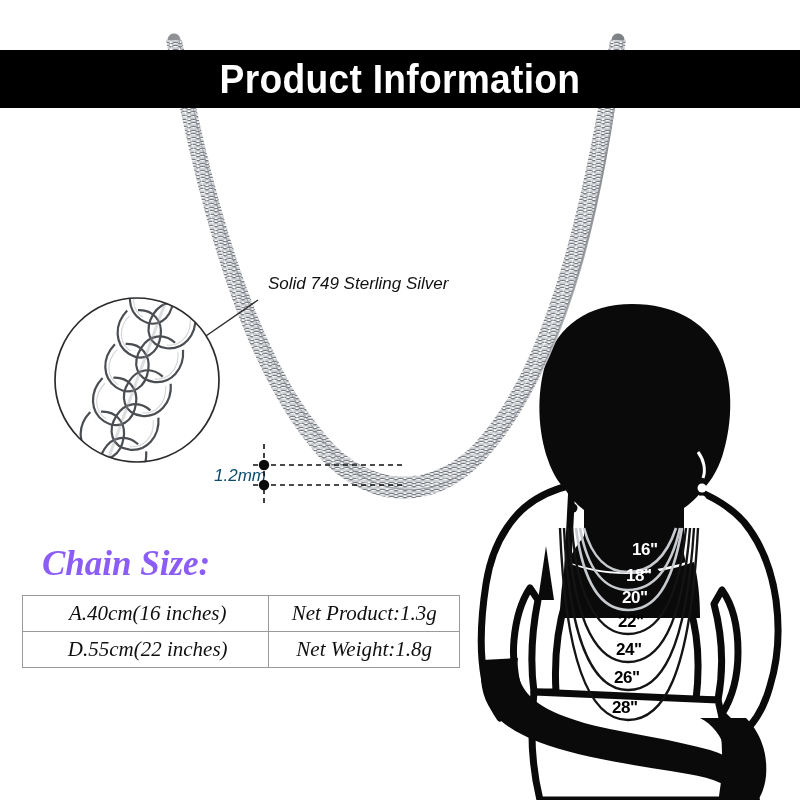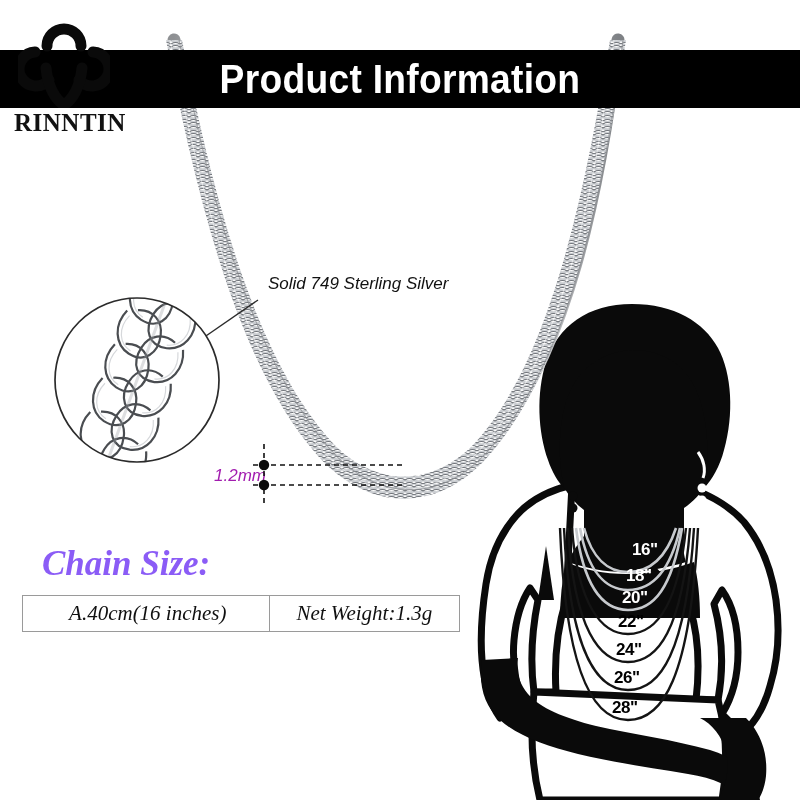--- a/index.html
+++ b/index.html
@@ -99,21 +99,21 @@
   }
 
   
   #thickness-label {
     position: absolute;
     left: 214px;
     top: 466px;
     font-family: "Liberation Sans", sans-serif;
     font-style: italic;
     font-size: 17px;
-    color: #a21caf;
+    color: #0c4a6e;
     white-space: nowrap;
     z-index: 6;
   }
   #thickness-marks {
     position: absolute;
     left: 250px;
     top: 440px;
     width: 220px;
     height: 70px;
     z-index: 6;
@@ -296,31 +296,20 @@
           <path d="M137,278 L137,492" stroke="#9fa2a6" stroke-width="3" opacity="0.35"></path>
         </g>
       </g>
       <circle cx="137" cy="380" r="82" fill="none" stroke="#2b2b2b" stroke-width="1.7"></circle>
     </g>
   </svg>
 
   <div id="header-band"></div>
   <div id="header-title">Product Information</div>
 
-  <div id="brand-block">
-    <svg id="brand-mark" viewBox="0 0 92 102" xmlns="http://www.w3.org/2000/svg">
-      <g fill="none" stroke="#0a0a0a" stroke-width="11" stroke-linecap="round">
-        <path d="M29,40 A17,17 0 1 1 63,40"></path>
-        <path d="M17,46 A17,17 0 1 0 31,74"></path>
-        <path d="M75,46 A17,17 0 1 1 61,74"></path>
-        <path d="M28,62 C 30,82 38,94 46,99 C 54,94 62,82 64,62"></path>
-      </g>
-    </svg>
-    <div id="brand-name">RINNTIN</div>
-  </div>
 
   <div id="material-caption">Solid 749 Sterling Silver</div>
 
   <div id="thickness-label">1.2mm</div>
   <svg id="thickness-marks" viewBox="0 0 220 70" xmlns="http://www.w3.org/2000/svg">
 
     <line x1="14" y1="4" x2="14" y2="66" stroke="#111111" stroke-width="1.6" stroke-dasharray="5,4"></line>
 
     <line x1="-6" y1="25" x2="152" y2="25" stroke="#111111" stroke-width="1.6" stroke-dasharray="5,4"></line>
 
@@ -328,21 +317,25 @@
     <circle cx="14" cy="25" r="5.2" fill="#0a0a0a"></circle>
     <circle cx="14" cy="45" r="5.2" fill="#0a0a0a"></circle>
   </svg>
 
   <div id="chain-size-heading">Chain Size:</div>
 
   <table id="size-table">
     <tbody>
       <tr>
         <td class="cell-size">A.40cm(16 inches)</td>
-        <td class="cell-weight">Net Weight:1.3g</td>
+        <td class="cell-weight">Net Product:1.3g</td>
+      </tr>
+      <tr>
+        <td class="cell-size">D.55cm(22 inches)</td>
+        <td class="cell-weight">Net Weight:1.8g</td>
       </tr>
     </tbody>
   </table>
 
   <svg id="model-art" viewBox="0 0 345 500" xmlns="http://www.w3.org/2000/svg">
 
     <path d="M112,185
              C 90,190 70,200 56,216
              C 40,234 30,258 26,284
              C 22,310 20,336 22,360

